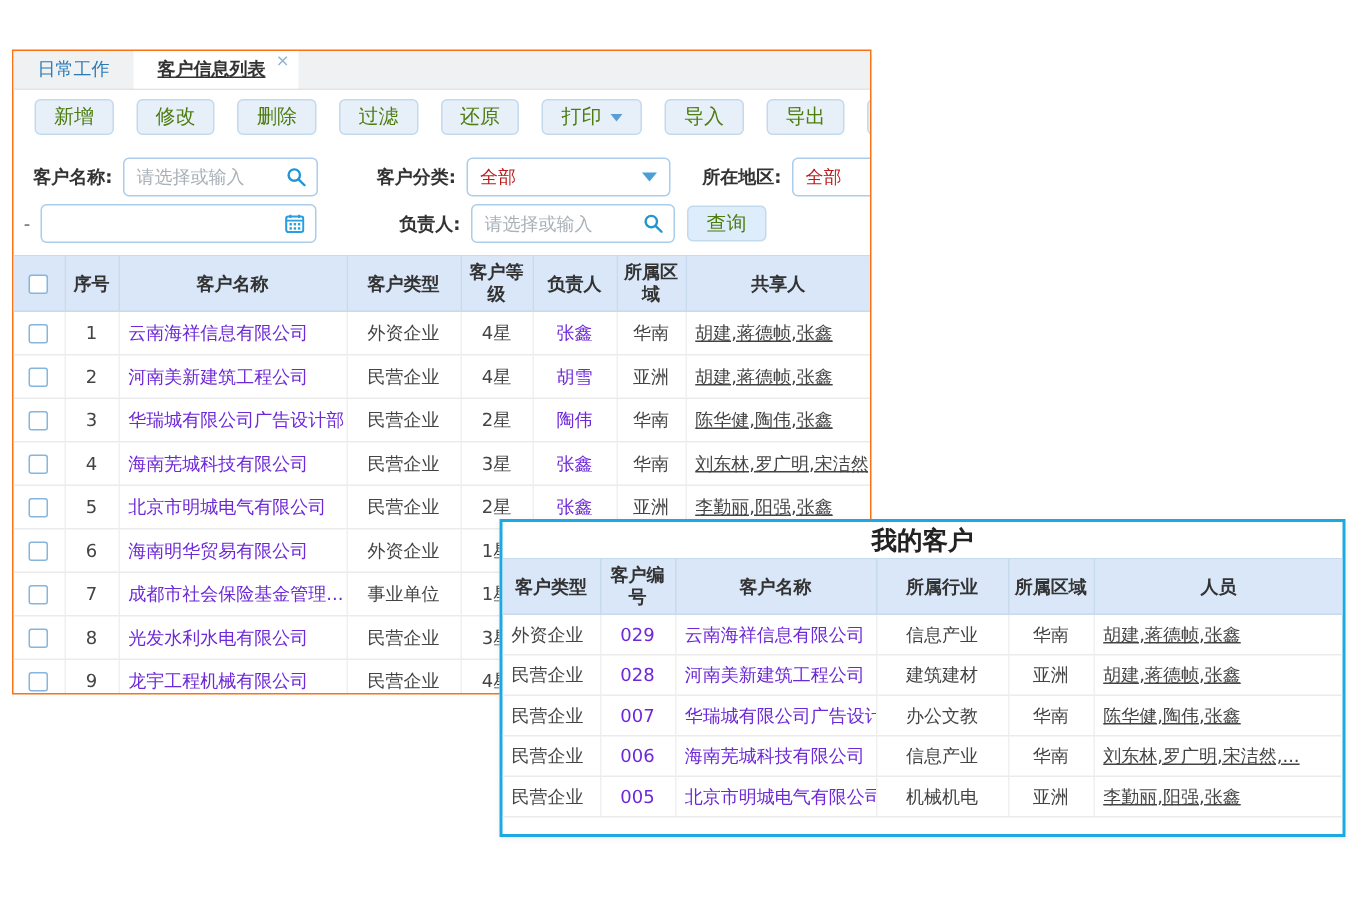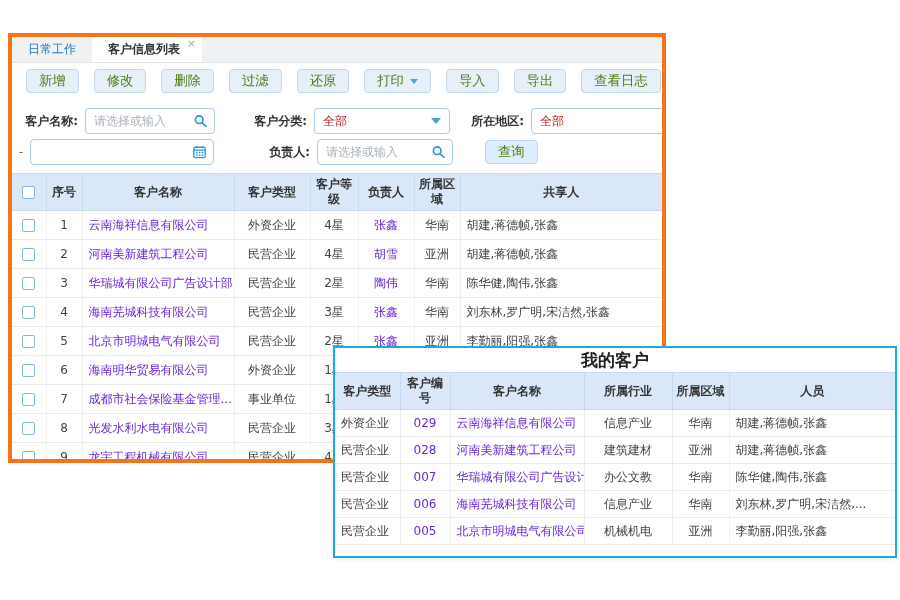--- a/index.html
+++ b/index.html
@@ -1,26 +1,26 @@
 <!DOCTYPE html>
 <html><head>
 <meta charset="utf-8">
 <style>
   * { margin:0; padding:0; box-sizing:border-box; }
   html,body { width:900px; height:600px; background:#fff; overflow:hidden;
     font-family:"DejaVu Sans","Liberation Sans",sans-serif; font-size:12px; color:#444; }
 
   
-  .main-panel { position:absolute; left:8px; top:33px; width:658px; height:430px;
-    background:#fff; border:4px solid #f97316; overflow:hidden; }
+  .main-panel { position:absolute; left:8px; top:33px; width:573px; height:430px;
+    background:#fff; border:1px solid #f97316; overflow:hidden; }
 
   .tabbar { height:26px; background:#eff1f2; border-bottom:1px solid #e2e5e7;
     display:flex; align-items:stretch; }
   .tab { padding:0 16px; display:flex; align-items:center; cursor:pointer; color:#2a7ab8; }
-  .tab.active { background:#fff; color:#333; font-weight:bold; position:relative; padding-right:22px; }
+  .tab.active { background:#fff; color:#333; font-weight:bold; position:relative; padding-right:22px;text-decoration:underline; }
   .tab-close { position:absolute; top:1px; right:6px; font-weight:normal; font-size:11px;
     color:#8fb3cf; line-height:11px; }
 
   .toolbar { display:flex; align-items:center; gap:15px; padding:6px 0 6px 14px; }
   .btn { background:#e7f0f9; border:1px solid #c3d9ec; border-radius:4px; color:#4d7c0f;
     padding:4px 12px; line-height:14px; white-space:nowrap; cursor:pointer; }
   .btn .caret { display:inline-block; margin-left:6px; width:0; height:0;
     border-left:4px solid transparent; border-right:4px solid transparent;
     border-top:5px solid #5a9fd4; vertical-align:middle; }
 
@@ -40,21 +40,21 @@
   .dash { width:10px; text-align:center; color:#666; margin-left:4px; flex:none; }
 
   
   table { border-collapse:collapse; table-layout:fixed; width:100%; }
   th { background:#d9e7f8; color:#333; font-weight:bold; font-size:12px;
     border-right:1px solid #c8daee; border-top:1px solid #c8daee; border-bottom:1px solid #c8daee;
     height:37px; padding:2px 4px; text-align:center; line-height:15px; }
   th:last-child { border-right:none; }
   td { border-right:1px solid #f0f0f0; border-bottom:1px solid #ebebeb; height:29px;
     padding:0 6px; white-space:nowrap; overflow:hidden; text-overflow:clip; }
-  td:last-child { border-right:none; }
+  td:last-child { border-right:none;text-decoration:underline; }
   td.center { text-align:center; }
   a.lnk { color:#6d28d9; text-decoration:none; cursor:pointer; }
   .cb { display:inline-block; width:13px; height:13px; background:#fff;
     border:1px solid #86b6de; border-radius:2px; vertical-align:middle; cursor:pointer; }
 
   
   .overlay-panel { position:absolute; left:333px; top:346px; width:564px; height:212px;
     background:#fff; border:2px solid #1aa9e2; z-index:10; overflow:hidden;
     box-shadow:0 1px 5px rgba(0,0,0,0.08); }
   .overlay-title { height:24px; display:flex; align-items:center; justify-content:center;
@@ -135,21 +135,21 @@
       <span class="flabel" style="margin-left:30px">负责人:</span>
       <span class="field" style="width:136px">
         <input type="text" placeholder="请选择或输入" style="">
         <span class="icon-right">
           <svg width="13" height="13" viewBox="0 0 13 13">
               <circle cx="5.2" cy="5.2" r="3.8" fill="none" stroke="#2196d3" stroke-width="1.6"></circle>
               <line x1="8.2" y1="8.2" x2="12" y2="12" stroke="#2196d3" stroke-width="1.6" stroke-linecap="round"></line>
             </svg>
         </span>
       </span>
-      <button class="btn" style="margin-left:32px; background:#ddedfb">查询</button>
+      <button class="btn" style="margin-left:8px; background:#ddedfb">查询</button>
     </div>
   </div>
 
   <table>
     <colgroup>
       <col style="width:34px">
         <col style="width:36px">
         <col style="width:152px">
         <col style="width:76px">
       <col style="width:48px">

